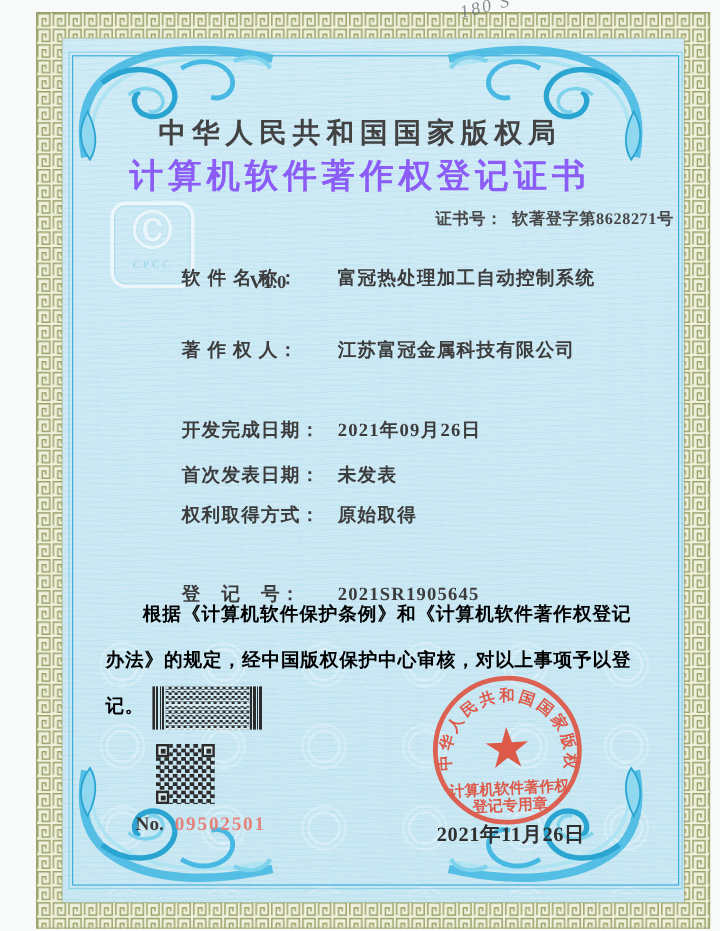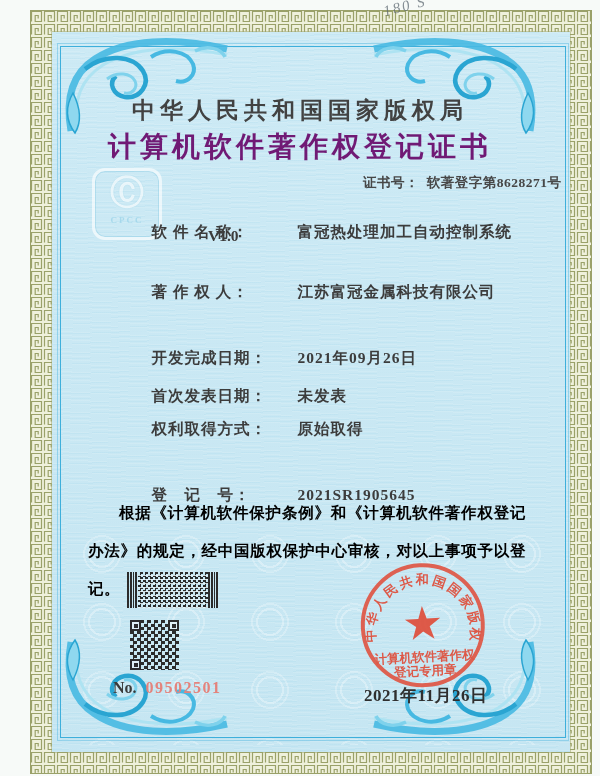--- a/index.html
+++ b/index.html
@@ -33,29 +33,29 @@
   .orn-tr{left:368px; top:35px; transform:scaleX(-1);}
   .orn-bl{left:55px; top:634px; transform:scaleY(-1);}
   .orn-br{left:368px; top:634px; transform:scale(-1,-1);}
 
   .authority{
     position:absolute; left:0; right:0; top:95px; text-align:center;
     font-size:23px; font-weight:bold; letter-spacing:5px; color:#424242;
   }
   .title{
     position:absolute; left:0; right:0; top:128px; text-align:center;
-    font-size:28px; font-weight:bold; letter-spacing:4px; color:#701a75;
+    font-size:28px; font-weight:bold; letter-spacing:4px; color:#8b5cf6;
   }
   .cert-no{
     position:absolute; left:363px; top:174px; font-size:13.5px; font-weight:bold;
     letter-spacing:.5px; color:#474747; white-space:pre;
   }
   .field{position:absolute; left:88px; font-size:15.5px; font-weight:bold; white-space:pre; color:#3c3c3c;}
   .field .lbl{display:inline-block; width:126px; letter-spacing:1px;margin-left:48px;}
-  .field .val{display:inline-block; margin-left:20px; letter-spacing:1px;}
+  .field .val{display:inline-block; margin-left:4px; letter-spacing:1px;}
   .val2{position:absolute; left:208px; top:227px; font-size:15.5px; font-weight:bold; color:#3c3c3c;text-align:right;}
   .statement{
     position:absolute; left:88px; top:494px; width:438px;
     font-size:15.5px; font-weight:bold; line-height:38px; letter-spacing:.5px;
     text-indent:2em; text-align:justify; color:#000000; margin:0;
   }
   
   .barcode{position:absolute; left:127px; top:572px; width:92px; height:36px; display:flex;}
   .bc-side{width:11px; height:100%;
     background:repeating-linear-gradient(90deg,#2b2b2b 0 2px,transparent 2px 3px,#2b2b2b 3px 5px,transparent 5px 6px,#2b2b2b 6px 7px,transparent 7px 8px);}

